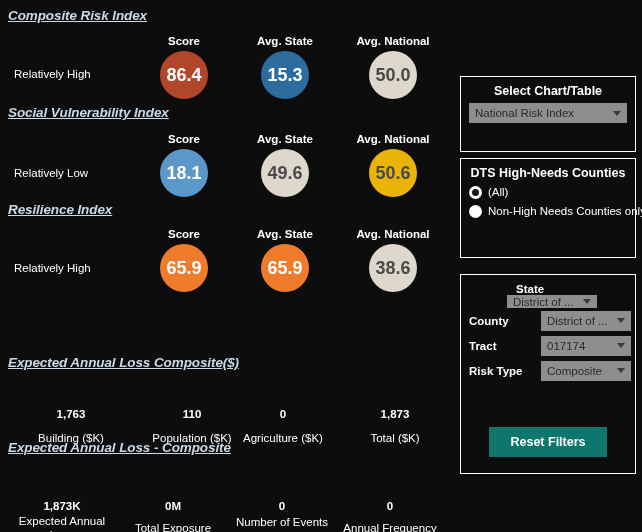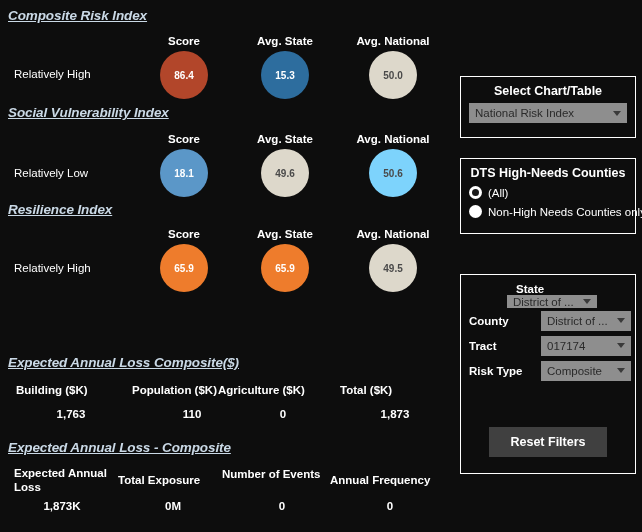--- a/index.html
+++ b/index.html
@@ -54,43 +54,44 @@
   }
 
   .bubble {
     position: absolute;
     width: 48px;
     height: 48px;
     border-radius: 50%;
     display: flex;
     align-items: center;
     justify-content: center;
-    font-size: 10px;
+    font-size: 18px;
     font-weight: bold;
     box-sizing: border-box;
   }
 
   
   .c-score    { left: 160px; }
   .c-state    { left: 261px; }
   .c-national { left: 369px; }
 
   .h-score    { left: 144px; width: 80px; }
   .h-state    { left: 245px; width: 80px; }
   .h-national { left: 348px; width: 90px; }
 
   
   .loss-table { position: absolute; left: 0; width: 455px; }
   .lt-head {
     position: absolute;
     font-size: 11.5px;
-    font-weight: bold;
-    color: #ffffff;
-    text-align: left;
+    font-weight: normal;
+    color: #ffffff;
+    text-align: center;
     line-height: 14px;
+    margin-top: 48px;
   }
   .lt-val {
     position: absolute;
     font-size: 11.5px;
     font-weight: bold;
     color: #ffffff;
     text-align: center;
   }
 
   
@@ -129,21 +130,20 @@
     width: 0; height: 0;
     border-left: 4.5px solid transparent;
     border-right: 4.5px solid transparent;
     border-top: 5px solid #3a3a3a;
     margin-left: 4px;
     flex: 0 0 auto;
   }
 
   .radio-row {
     display: flex;
-    align-items: center;
     margin: 4px 0 0 8px;
     cursor: pointer;
   }
   .radio {
     width: 13px; height: 13px;
     border-radius: 50%;
     background: #ffffff;
     flex: 0 0 auto;
     position: relative;
     box-sizing: border-box;
@@ -178,21 +178,21 @@
     white-space: nowrap;
   }
   .filter-row .dropdown { width: 90px; }
 
   .reset-btn {
     position: absolute;
     left: 28px;
     top: 152px;
     width: 118px;
     height: 30px;
-    background: #404040;
+    background: #0f766e;
     color: #ffffff;
     font-size: 12.5px;
     font-weight: bold;
     display: flex;
     align-items: center;
     justify-content: center;
     border: none;
     cursor: pointer;
     font-family: "Liberation Sans", sans-serif;
   }
@@ -216,32 +216,32 @@
     </div>
 
     <div class="section-heading" style="left:8px; top:105px;">Social Vulnerability Index</div>
     <div class="index-block">
       <div class="col-head h-score" style="top:133px;">Score</div>
       <div class="col-head h-state" style="top:133px;">Avg. State</div>
       <div class="col-head h-national" style="top:133px;">Avg. National</div>
       <div class="rating-label" style="left:14px; top:167px;">Relatively Low</div>
       <div class="bubble c-score" style="top:149px; background:#5b97c8; color:#ffffff;">18.1</div>
       <div class="bubble c-state" style="top:149px; background:#ddd8cb; color:#4a4a4a;">49.6</div>
-      <div class="bubble c-national" style="top:149px; background:#7dd3fc; color:#4a4a4a;">50.6</div>
+      <div class="bubble c-national" style="top:149px; background:#eab308; color:#4a4a4a;">50.6</div>
     </div>
 
     <div class="section-heading" style="left:8px; top:202px;">Resilience Index</div>
     <div class="index-block">
       <div class="col-head h-score" style="top:228px;">Score</div>
       <div class="col-head h-state" style="top:228px;">Avg. State</div>
       <div class="col-head h-national" style="top:228px;">Avg. National</div>
       <div class="rating-label" style="left:14px; top:262px;">Relatively High</div>
       <div class="bubble c-score" style="top:244px; background:#ee7c2c; color:#ffffff;">65.9</div>
       <div class="bubble c-state" style="top:244px; background:#ee7c2c; color:#ffffff;">65.9</div>
-      <div class="bubble c-national" style="top:244px; background:#ddd8cb; color:#4a4a4a;">49.5</div>
+      <div class="bubble c-national" style="top:244px; background:#ddd8cb; color:#4a4a4a;">38.6</div>
     </div>
 
     <div class="section-heading" style="left:8px; top:355px;">Expected Annual Loss Composite($)</div>
     <div class="loss-table">
       <div class="lt-head" style="left:16px; top:383px; width:110px;">Building ($K)</div>
       <div class="lt-head" style="left:132px; top:383px; width:120px;">Population ($K)</div>
       <div class="lt-head" style="left:218px; top:383px; width:130px;">Agriculture ($K)</div>
       <div class="lt-head" style="left:340px; top:383px; width:110px;">Total ($K)</div>
 
       <div class="lt-val" style="left:16px; top:408px; width:110px;">1,763</div>
@@ -257,29 +257,29 @@
       <div class="lt-head" style="left:222px; top:467px; width:120px;">Number of Events</div>
       <div class="lt-head" style="left:330px; top:473px; width:120px;">Annual Frequency</div>
 
       <div class="lt-val" style="left:14px; top:500px; width:96px;">1,873K</div>
       <div class="lt-val" style="left:118px; top:500px; width:110px;">0M</div>
       <div class="lt-val" style="left:222px; top:500px; width:120px;">0</div>
       <div class="lt-val" style="left:330px; top:500px; width:120px;">0</div>
     </div>
   </div>
 
-  <div class="panel" style="left:460px; top:76px; width:176px; height:62px;">
+  <div class="panel" style="left:460px; top:76px; width:176px; height:76px;">
     <div class="panel-title">Select Chart/Table</div>
     <div class="dropdown" style="margin:5px 8px 0 8px;">
       <span class="dd-text">National Risk Index</span>
       <span class="dd-arrow"></span>
     </div>
   </div>
 
-  <div class="panel" style="left:460px; top:158px; width:176px; height:76px;">
+  <div class="panel" style="left:460px; top:158px; width:176px; height:100px;">
     <div class="panel-title">DTS High-Needs Counties</div>
     <div class="radio-row" style="margin-top:6px;">
       <span class="radio checked"></span>
       <span class="radio-label">(All)</span>
     </div>
     <div class="radio-row" style="margin-top:6px;">
       <span class="radio"></span>
       <span class="radio-label">Non-High Needs Counties only</span>
     </div>
   </div>

